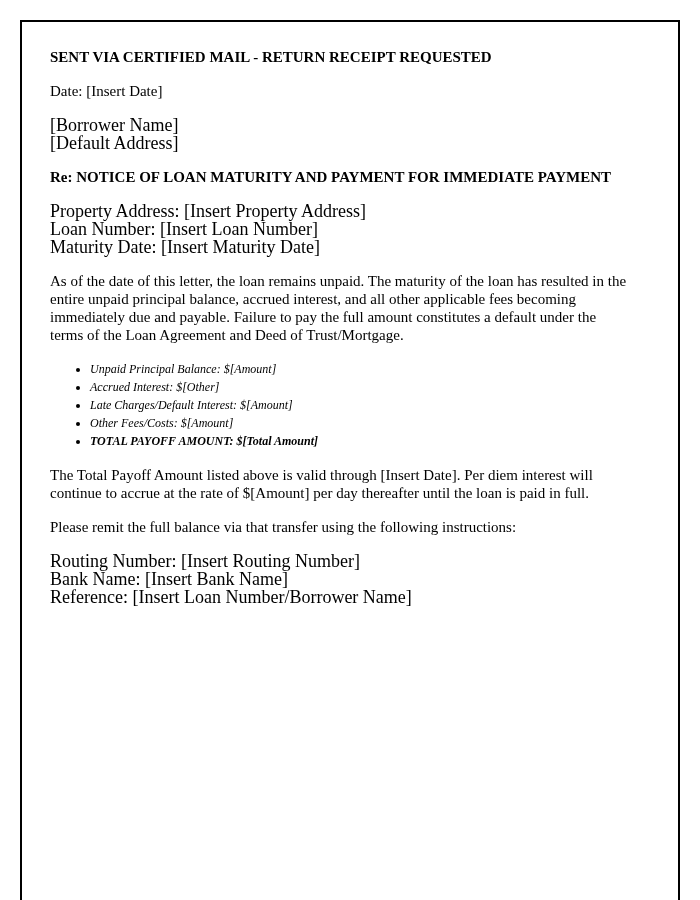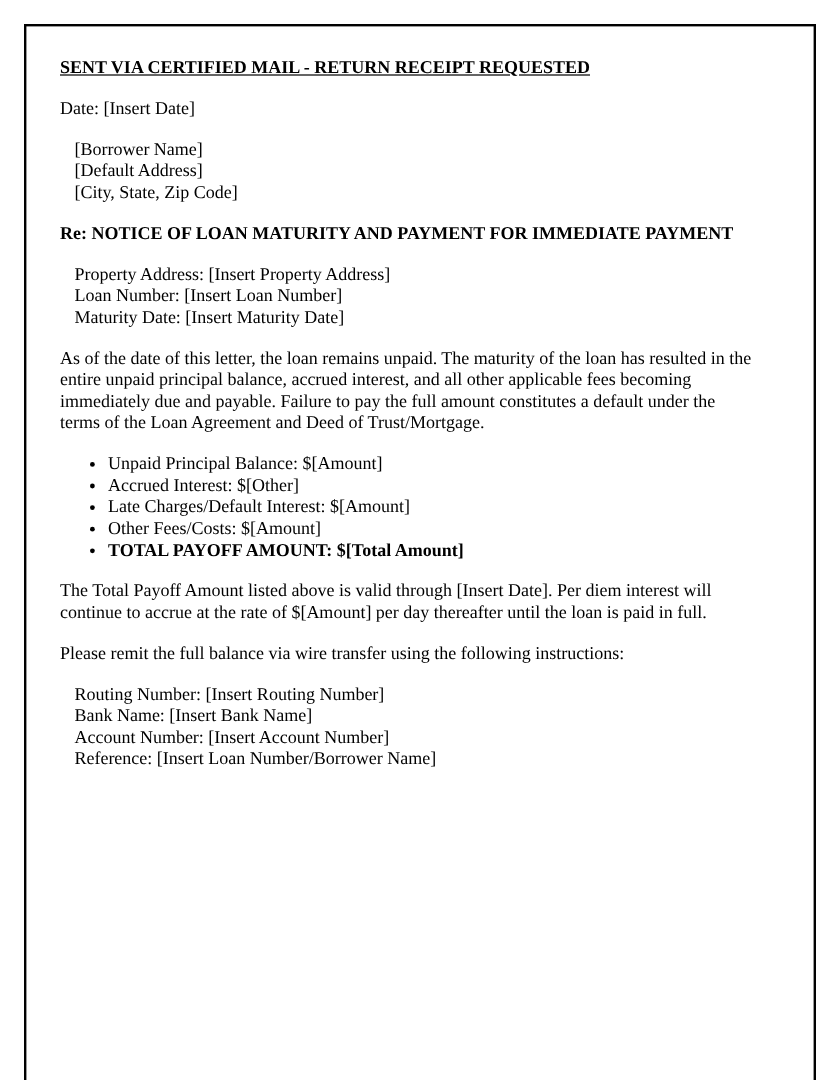--- a/index.html
+++ b/index.html
@@ -15,55 +15,54 @@
     color: #000000;
   }
   .letter {
     box-sizing: border-box;
     margin: 20px 20px 0 20px;
     border: 2px solid #000000;
     padding: 26px 48px 120px 28px;
     min-height: 1020px; 
     background: #ffffff;
   }
-  .letter > :first-child { margin-top: 0; text-decoration: underline; }
+  .letter > :first-child { margin-top: 0; }
   p, .line-block {
     margin: 16px 0;
     font-size: 15px;
     line-height: 18px;
   }
   .line-block div {
-    font-size: 15px;
+    font-size: 18px;
     line-height: 18px;
-    margin-left: 12px;
   }
   .bold { font-weight: bold; }
   ul.payoff-list {
     margin: 16px 0;
     padding-left: 40px;
     list-style-type: disc;
   }
   ul.payoff-list li {
-    font-size: 15px;
+    font-size: 12px;
     line-height: 18px;
+    font-style: italic;
   }
 </style>
 </head>
 <body>
 
 <div class="letter">
 
   <p class="bold">SENT VIA CERTIFIED MAIL - RETURN RECEIPT REQUESTED</p>
 
   <p>Date: [Insert Date]</p>
 
   <div class="line-block">
     <div>[Borrower Name]</div>
     <div>[Default Address]</div>
-    <div>[City, State, Zip Code]</div>
   </div>
 
   <p class="bold">Re: NOTICE OF LOAN MATURITY AND PAYMENT FOR IMMEDIATE PAYMENT</p>
 
   <div class="line-block">
     <div>Property Address: [Insert Property Address]</div>
     <div>Loan Number: [Insert Loan Number]</div>
     <div>Maturity Date: [Insert Maturity Date]</div>
   </div>
 
@@ -75,22 +74,21 @@
   <ul class="payoff-list">
     <li>Unpaid Principal Balance: $[Amount]</li>
     <li>Accrued Interest: $[Other]</li>
     <li>Late Charges/Default Interest: $[Amount]</li>
     <li>Other Fees/Costs: $[Amount]</li>
     <li class="bold">TOTAL PAYOFF AMOUNT: $[Total Amount]</li>
   </ul>
 
   <p>The Total Payoff Amount listed above is valid through [Insert Date]. Per diem interest will continue to accrue at the rate of $[Amount] per day thereafter until the loan is paid in full.</p>
 
-  <p>Please remit the full balance via wire transfer using the following instructions:</p>
+  <p>Please remit the full balance via that transfer using the following instructions:</p>
 
   <div class="line-block">
     <div>Routing Number: [Insert Routing Number]</div>
     <div>Bank Name: [Insert Bank Name]</div>
-    <div>Account Number: [Insert Account Number]</div>
     <div>Reference: [Insert Loan Number/Borrower Name]</div>
   </div>
 
 </div>
 
 </body></html>

